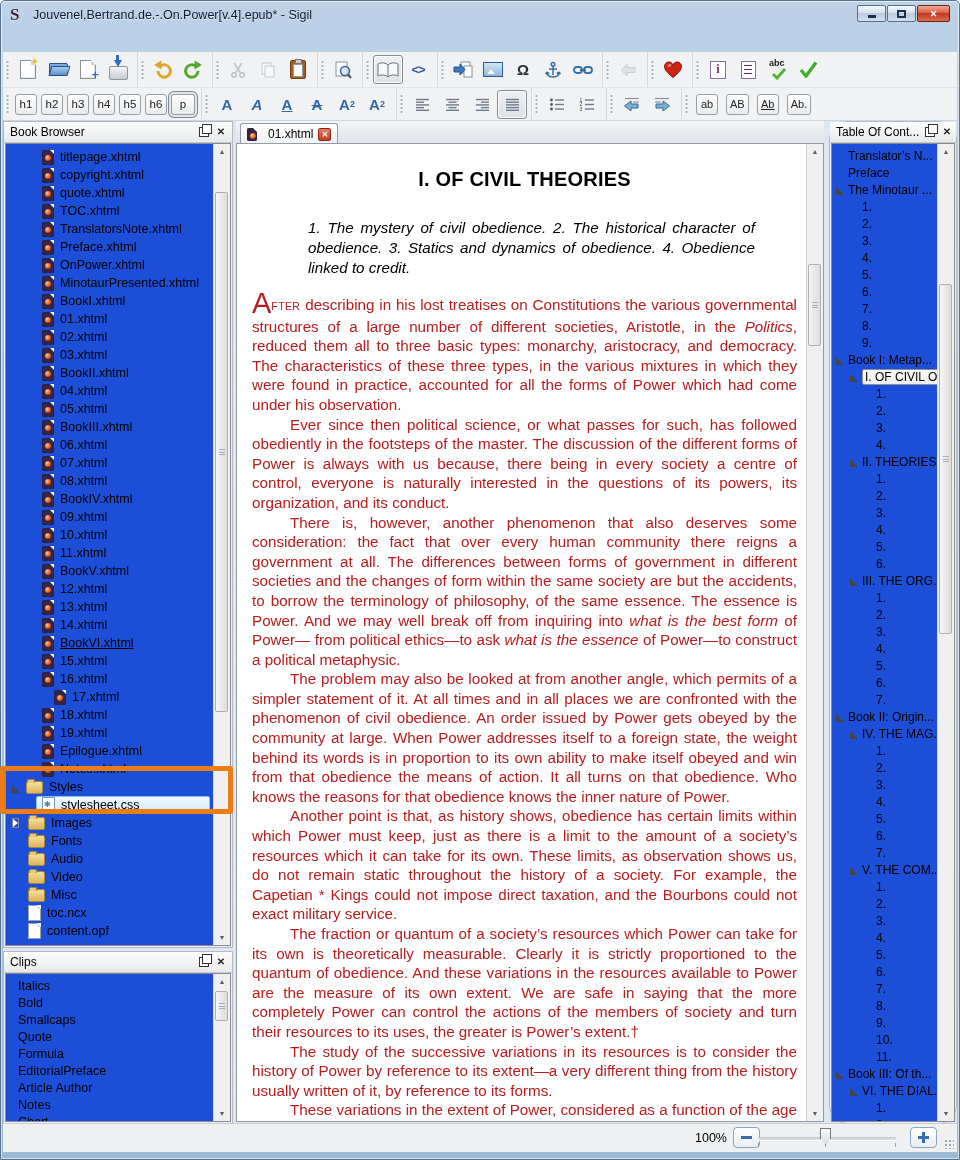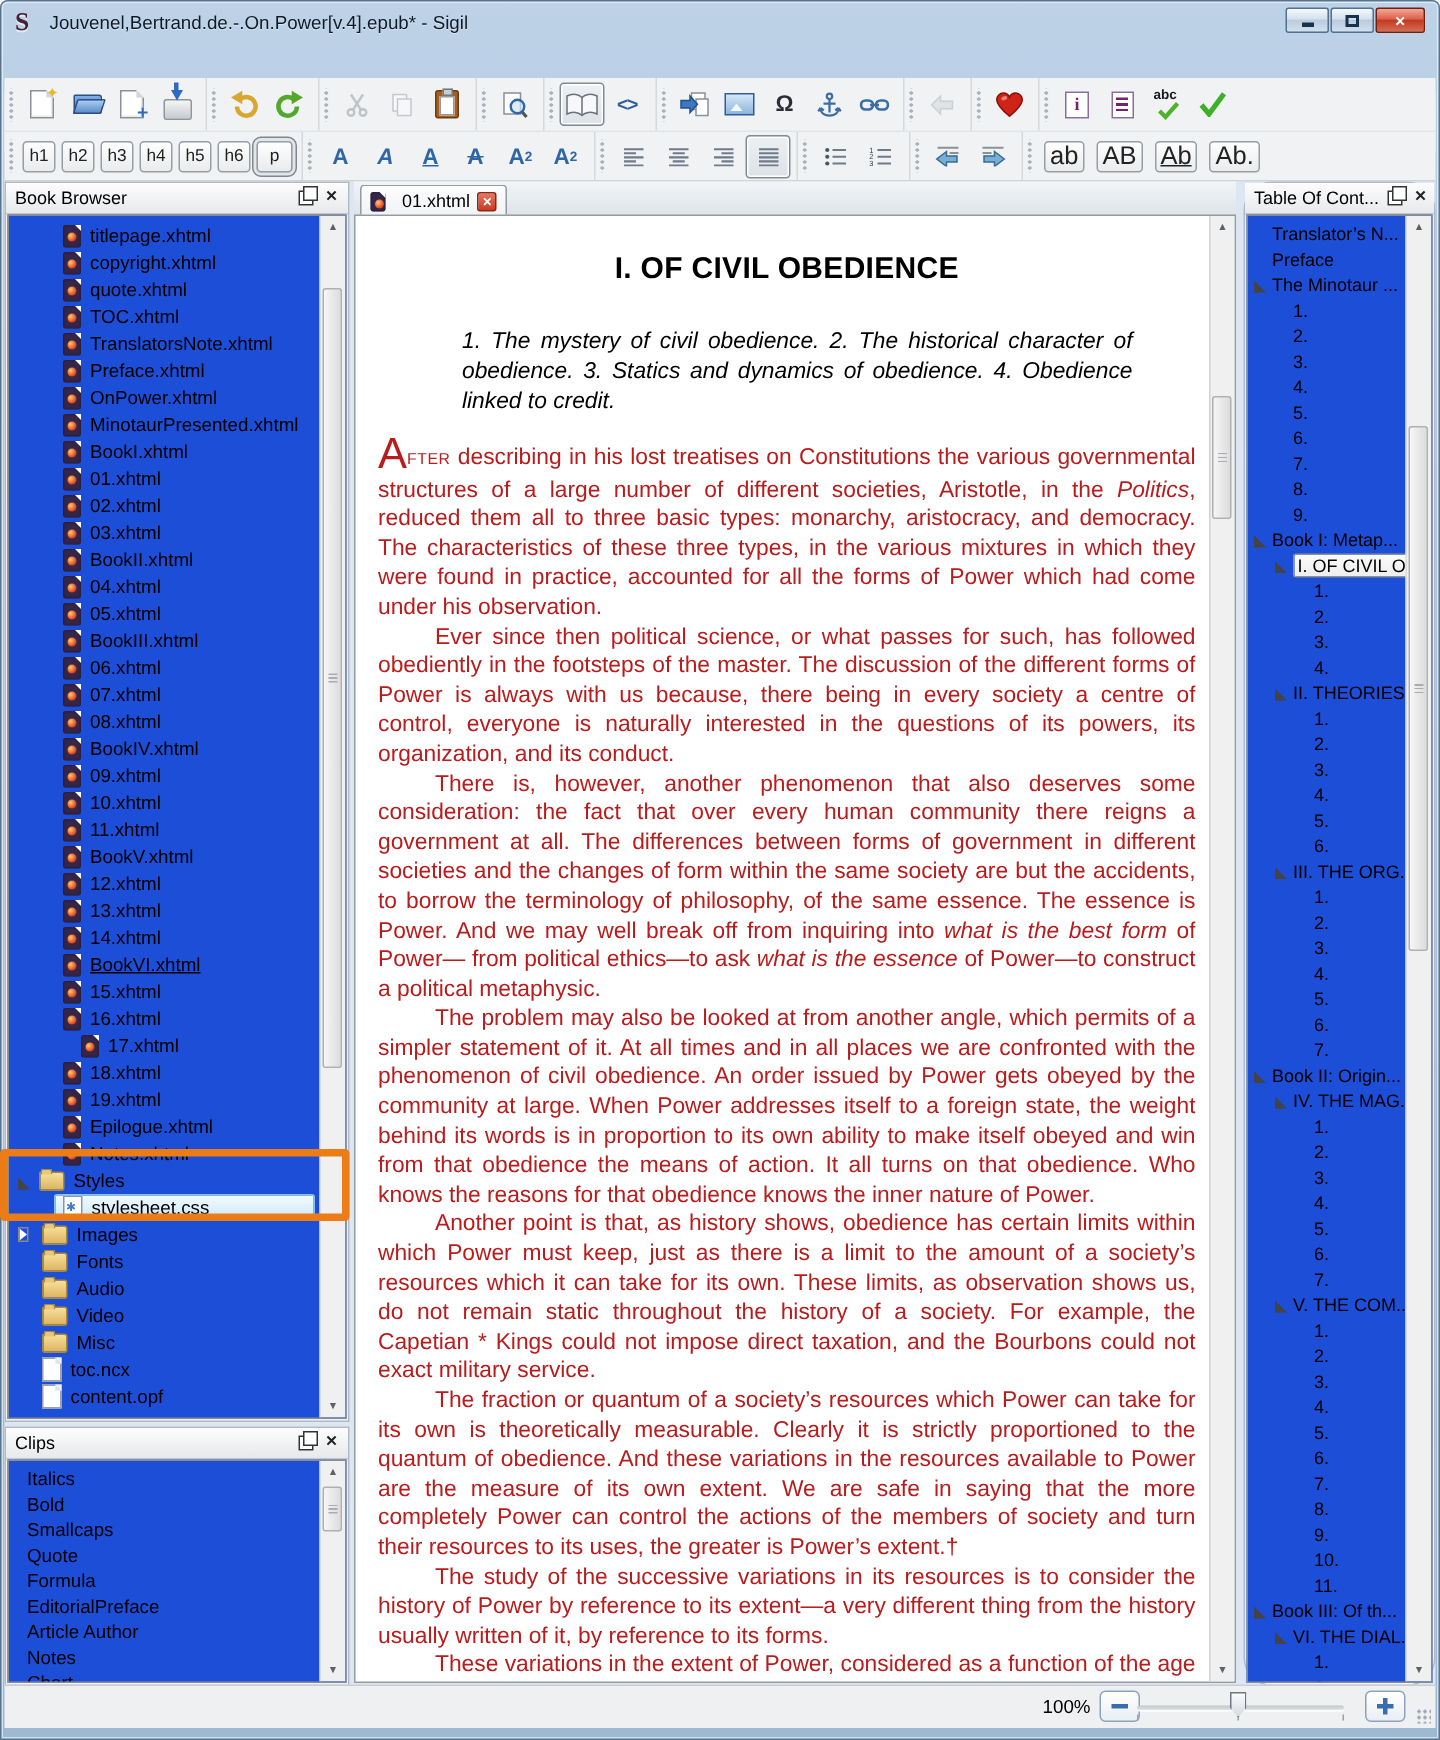--- a/index.html
+++ b/index.html
@@ -21,21 +21,21 @@
   .tb1{top:52px;height:36px;border-bottom:1px solid #e2e5e8;}
   .tb2{top:88px;height:33px;border-bottom:1px solid #cfd4d9;}
   .grp{display:flex;align-items:center;height:100%;padding:0 4px 0 2px;border-right:1px solid #d4d9de;}
   .grip{width:5px;height:22px;margin-right:3px;background-image:radial-gradient(circle,#a9b2bb 1px,transparent 1.2px);background-size:5px 4px;background-position:center;}
   .tbtn{width:28px;height:27px;display:flex;align-items:center;justify-content:center;border:1px solid transparent;border-radius:3px;position:relative;}
   .tbtn.pressed{border-color:#828a92;background:linear-gradient(#edf0f3,#dde2e7);box-shadow:inset 0 0 0 1px #fff;}
   .tbtn.disabled{opacity:.42;}
   .hbtn{min-width:22px;height:21px;margin:0 2px;border:1px solid #979ea5;border-radius:3px;background:linear-gradient(#fefefe,#e9ebed);font-size:11.5px;color:#222;display:flex;align-items:center;justify-content:center;padding:0 3px;box-sizing:border-box;}
   .hbtn.pressed,.ring{box-shadow:0 0 0 2px #e3e6e9,0 0 0 3px #7e868e;}
   .bluA{font-weight:bold;color:#2f66a8;font-size:15px;line-height:1;}
-  .caseb{font-size:17px;}
+  .caseb{font-size:11px;}
   
   .main{position:absolute;top:121px;left:3px;right:3px;bottom:36px;background:#dce7f3;}
   .panel{position:absolute;background:#eef1f4;border:1px solid #b3bac2;box-sizing:border-box;}
   .phead{height:20px;background:linear-gradient(#fdfdfd,#e7e9eb);border-bottom:1px solid #c3c7cb;display:flex;align-items:center;padding:0 4px 0 6px;font-size:12px;color:#000;}
   .phead .sp{flex:1;}
   .pbtn{width:14px;height:13px;display:flex;align-items:center;justify-content:center;margin-left:3px;}
   .float-ic{width:8px;height:8px;border:1px solid #333;position:relative;background:#fff;}
   .float-ic:before{content:"";position:absolute;left:2px;top:-4px;width:8px;height:8px;border:1px solid #333;background:#fff;}
   .x-ic{font-size:10px;color:#222;font-weight:bold;line-height:1;}
   .treewrap{position:absolute;left:1px;right:1px;top:21px;bottom:1px;background:#1d4ed8;border:1px solid #888d93;overflow:hidden;}
@@ -697,21 +697,21 @@
   <div class="center">
     <div class="tabbar">
       <div class="tab">
         <span class="icon ic-doc" style="width:10px;height:13px;"></span>
         <span>01.xhtml</span>
         <span class="tabclose">✕</span>
       </div>
     </div>
     <div class="editor">
       <div class="edcontent" id="edcontent">
-        <div class="ed-h">I. OF CIVIL OBEDIENCE</div>
+        <div class="ed-h">I. OF CIVIL THEORIES</div>
         <div class="ed-intro">1. The mystery of civil obedience. 2. The historical character of obedience. 3. Statics and dynamics of obedience. 4. Obedience linked to credit.</div>
         <div id="paras">
             <p class="bp first"><span class="dropcap">A</span><span class="smcaps">FTER</span> describing in his lost treatises on Constitutions the various governmental structures of a large number of different societies, Aristotle, in the <i>Politics</i>, reduced them all to three basic types: monarchy, aristocracy, and democracy. The characteristics of these three types, in the various mixtures in which they were found in practice, accounted for all the forms of Power which had come under his observation.</p>
             <p class="bp">Ever since then political science, or what passes for such, has followed obediently in the footsteps of the master. The discussion of the different forms of Power is always with us because, there being in every society a centre of control, everyone is naturally interested in the questions of its powers, its organization, and its conduct.</p>
             <p class="bp">There is, however, another phenomenon that also deserves some consideration: the fact that over every human community there reigns a government at all. The differences between forms of government in different societies and the changes of form within the same society are but the accidents, to borrow the terminology of philosophy, of the same essence. The essence is Power. And we may well break off from inquiring into <i>what is the best form</i> of Power— from political ethics—to ask <i>what is the essence</i> of Power—to construct a political metaphysic.</p>
             <p class="bp">The problem may also be looked at from another angle, which permits of a simpler statement of it. At all times and in all places we are confronted with the phenomenon of civil obedience. An order issued by Power gets obeyed by the community at large. When Power addresses itself to a foreign state, the weight behind its words is in proportion to its own ability to make itself obeyed and win from that obedience the means of action. It all turns on that obedience. Who knows the reasons for that obedience knows the inner nature of Power.</p>
             <p class="bp">Another point is that, as history shows, obedience has certain limits within which Power must keep, just as there is a limit to the amount of a society’s resources which it can take for its own. These limits, as observation shows us, do not remain static throughout the history of a society. For example, the Capetian * Kings could not impose direct taxation, and the Bourbons could not exact military service.</p>
             <p class="bp">The fraction or quantum of a society’s resources which Power can take for its own is theoretically measurable. Clearly it is strictly proportioned to the quantum of obedience. And these variations in the resources available to Power are the measure of its own extent. We are safe in saying that the more completely Power can control the actions of the members of society and turn their resources to its uses, the greater is Power’s extent.†</p>
             <p class="bp">The study of the successive variations in its resources is to consider the history of Power by reference to its extent—a very different thing from the history usually written of it, by reference to its forms.</p>
             <p class="bp">These variations in the extent of Power, considered as a function of the age of a society, could be represented in the form of a graph. Will the curve</p>

